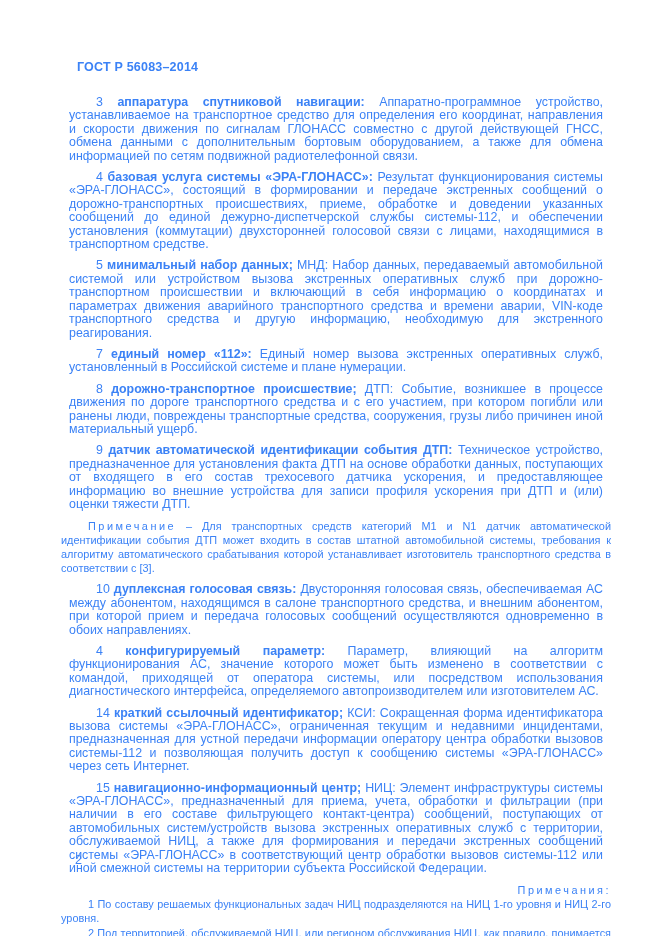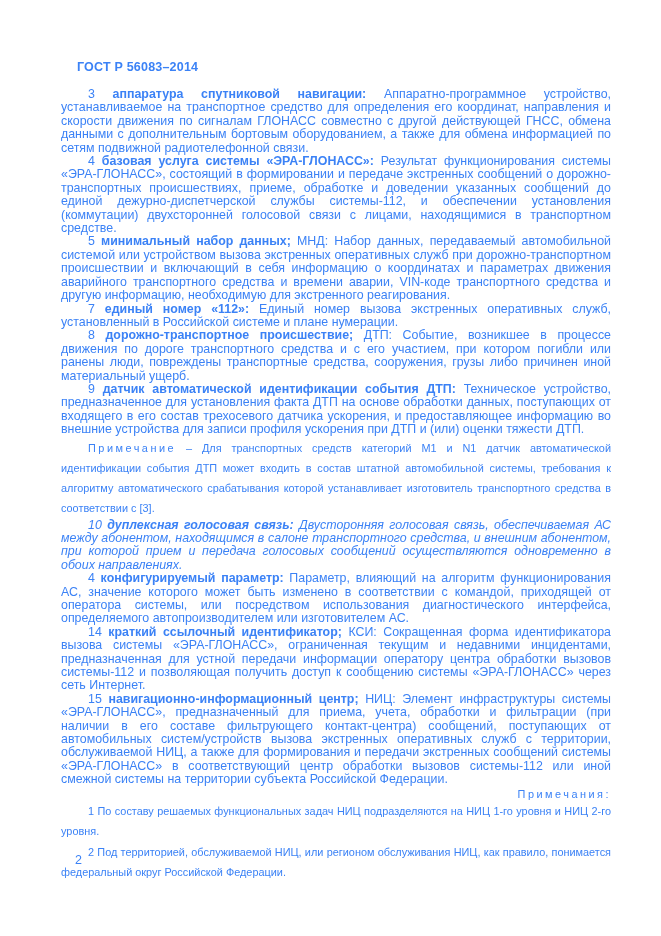--- a/index.html
+++ b/index.html
@@ -15,31 +15,31 @@
   .doc-header{
     position:absolute;left:77px;top:60px;
     font-size:12.5px;font-weight:bold;letter-spacing:.2px;
     white-space:nowrap;
   }
   .content{
     position:absolute;left:61px;top:88px;width:550px;
     font-size:12.4px;line-height:13.4px;
   }
   p.para{
-    margin:0;text-align:justify;text-indent:27px;
+    margin:8px;text-align:justify;text-indent:27px;
   }
   p.para .num{font-weight:normal;}
   p.para .term{font-weight:bold;}
   p.note{
     margin:1px 0;text-align:justify;text-indent:27px;
-    font-size:10.9px;line-height:20px;
+    font-size:10.9px;line-height:14px;
   }
   p.note-label-line{margin:1px 0 0 0;text-indent:27px;font-size:10.9px;line-height:12.3px;text-align:right;}
   .spaced{letter-spacing:2.5px;}
-  .mt{margin-top:6px;font-style:italic;}
+  .mt{margin-top:6px;}
   .doc-footer{
     position:absolute;left:75px;top:853px;
     font-size:12.5px;
   }
 </style>
 </head>
 <body>
 
 <div class="page">
 

